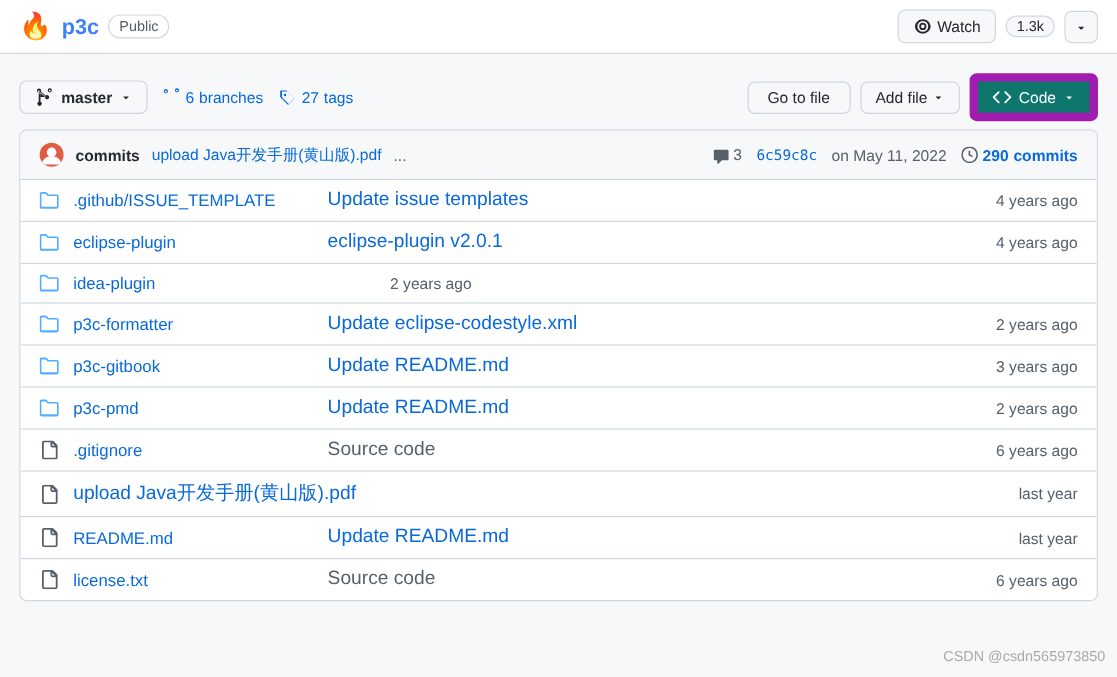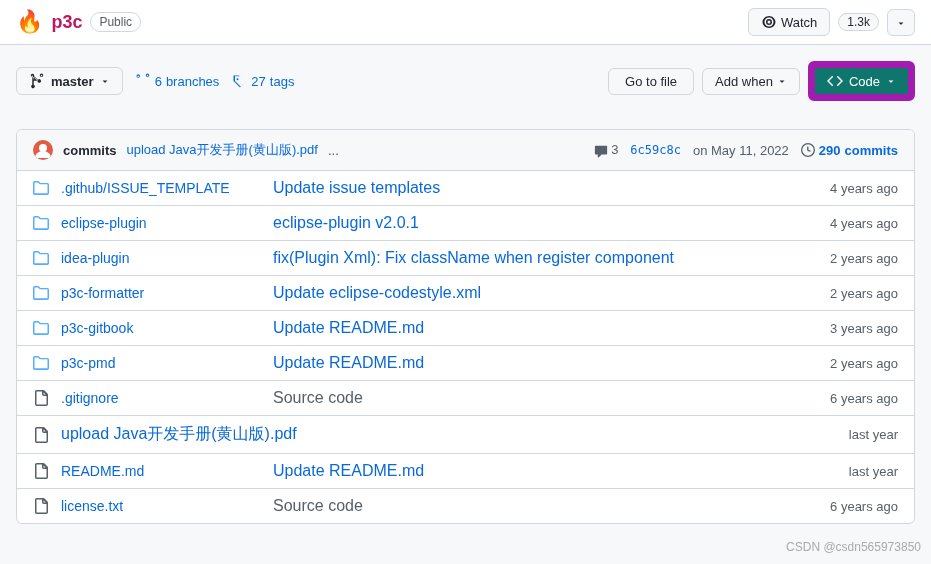--- a/index.html
+++ b/index.html
@@ -1,28 +1,28 @@
 <!DOCTYPE html>
 <html><head>
   <meta charset="utf-8">
   <style>
     * { box-sizing: border-box; margin: 0; padding: 0; }
     body { font-family: -apple-system, BlinkMacSystemFont, 'Segoe UI', Helvetica, Arial, sans-serif; font-size: 14px; background: #f6f8fa; color: #24292f; }
     
     .top-bar { background: #fff; border-bottom: 1px solid #d0d7de; padding: 8px 16px; display: flex; align-items: center; gap: 8px; }
     .logo { color: #e05d44; font-size: 22px; font-weight: bold; }
-    .repo-name { font-size: 18px; font-weight: 600; color: #be185d; }
+    .repo-name { font-size: 18px; font-weight: 600; color: #3b82f6; }
     .public-badge { border: 1px solid #d0d7de; border-radius: 20px; padding: 2px 8px; font-size: 12px; color: #57606a; }
     .top-bar-right { margin-left: auto; display: flex; align-items: center; gap: 8px; }
     .watch-btn { display: flex; align-items: center; gap: 4px; border: 1px solid #d0d7de; border-radius: 6px; padding: 5px 12px; font-size: 13px; background: #f6f8fa; cursor: pointer; color: #24292f; }
     .count-badge { background: #f6f8fa; border: 1px solid #d0d7de; border-radius: 20px; padding: 1px 8px; font-size: 12px; }
     
     .main { max-width: 931px; margin: 0 auto; padding: 16px; }
     
-    .branch-bar { display: flex; align-items: center; gap: 12px; margin-bottom: 28px; flex-wrap: wrap; }
+    .branch-bar { display: flex; align-items: center; gap: 12px; margin-bottom: 7px; flex-wrap: wrap; }
     .master-btn { display: flex; align-items: center; gap: 6px; border: 1px solid #d0d7de; border-radius: 6px; padding: 5px 12px; font-size: 13px; background: #f6f8fa; cursor: pointer; color: #24292f; font-weight: 600; }
     .branch-link, .tag-link { display: flex; align-items: center; gap: 4px; color: #0969da; font-size: 13px; text-decoration: none; cursor: pointer; }
     .branch-bar-right { margin-left: auto; display: flex; align-items: center; gap: 8px; }
     .goto-file-btn { border: 1px solid #d0d7de; border-radius: 6px; padding: 5px 16px; font-size: 13px; background: #f6f8fa; cursor: pointer; color: #24292f; }
     .add-file-btn { display: flex; align-items: center; gap: 4px; border: 1px solid #d0d7de; border-radius: 6px; padding: 5px 12px; font-size: 13px; background: #f6f8fa; cursor: pointer; color: #24292f; }
     .code-btn { display: flex; align-items: center; gap: 6px; border: 7px solid #a21caf; border-radius: 6px; padding: 5px 12px; font-size: 13px; background: #0f766e; cursor: pointer; color: #fff; font-weight: 400; }
     
     .file-table { background: #fff; border: 1px solid #d0d7de; border-radius: 6px; overflow: hidden; }
     
     .commit-bar { background: #f6f8fa; border-bottom: 1px solid #d0d7de; padding: 10px 16px; display: flex; align-items: center; gap: 10px; }
@@ -93,21 +93,21 @@
     <a class="tag-link">
       <svg width="16" height="16" viewBox="0 0 16 16" fill="currentColor">
           <path d="M2.5 7.775V2.75a.25.25 0 0 1 .25-.25h5.025a.25.25 0 0 1 .177.073l6.25 6.25a.25.25 0 0 1 0 .354l-5.025 5.025a.25.25 0 0 1-.354 0l-6.25-6.25a.25.25 0 0 1-.073-.177zm1.5.199 5.801 5.801 4.671-4.671-5.801-5.801H4v4.671zm1.5-1.824a1 1 0 1 1 2 0 1 1 0 0 1-2 0z"></path>
         </svg>
       <span>27</span>
       <span>tags</span>
     </a>
     <div class="branch-bar-right">
       <button class="goto-file-btn">Go to file</button>
       <button class="add-file-btn">
-        <span>Add when</span>
+        <span>Add file</span>
         <svg width="10" height="10" viewBox="0 0 16 16" fill="#24292f">
             <path d="M4.427 7.427l3.396 3.396a.25.25 0 0 0 .354 0l3.396-3.396A.25.25 0 0 0 11.396 7H4.604a.25.25 0 0 0-.177.427z"></path>
           </svg>
       </button>
       <button class="code-btn">
         <svg width="16" height="16" viewBox="0 0 16 16" fill="white">
             <path d="M4.72 3.22a.75.75 0 0 1 1.06 1.06L2.06 8l3.72 3.72a.75.75 0 1 1-1.06 1.06L.47 8.53a.75.75 0 0 1 0-1.06l4.25-4.25zm6.56 0a.75.75 0 1 0-1.06 1.06L13.94 8l-3.72 3.72a.75.75 0 1 0 1.06 1.06l4.25-4.25a.75.75 0 0 0 0-1.06l-4.25-4.25z"></path>
           </svg>
         <span>Code</span>
         <svg width="10" height="10" viewBox="0 0 16 16" fill="white">
@@ -178,23 +178,20 @@
   </div>
         <div class="file-row">
     <div class="file-icon">
             <svg width="16" height="16" viewBox="0 0 16 16" fill="#54aeff">
               <path d="M1.75 1A1.75 1.75 0 0 0 0 2.75v10.5C0 14.216.784 15 1.75 15h12.5A1.75 1.75 0 0 0 16 13.25v-8.5A1.75 1.75 0 0 0 14.25 3H7.5L6.081 1.581A1.75 1.75 0 0 0 4.836 1H1.75zm0 1.5h3.086a.25.25 0 0 1 .177.073L6.75 4.25H14.25a.25.25 0 0 1 .25.25v8.5a.25.25 0 0 1-.25.25H1.75a.25.25 0 0 1-.25-.25V2.75a.25.25 0 0 1 .25-.25z"></path>
             </svg>
           </div>
     <div class="file-name">
       <a>idea-plugin</a>
     </div>
-    <div class="file-commit">
-      <a style="color:#0969da;">fix(Plugin Xml): Fix className when register component</a>
-    </div>
     <div class="file-time">2 years ago</div>
   </div>
         <div class="file-row">
     <div class="file-icon">
             <svg width="16" height="16" viewBox="0 0 16 16" fill="#54aeff">
               <path d="M1.75 1A1.75 1.75 0 0 0 0 2.75v10.5C0 14.216.784 15 1.75 15h12.5A1.75 1.75 0 0 0 16 13.25v-8.5A1.75 1.75 0 0 0 14.25 3H7.5L6.081 1.581A1.75 1.75 0 0 0 4.836 1H1.75zm0 1.5h3.086a.25.25 0 0 1 .177.073L6.75 4.25H14.25a.25.25 0 0 1 .25.25v8.5a.25.25 0 0 1-.25.25H1.75a.25.25 0 0 1-.25-.25V2.75a.25.25 0 0 1 .25-.25z"></path>
             </svg>
           </div>
     <div class="file-name">
       <a>p3c-formatter</a>

